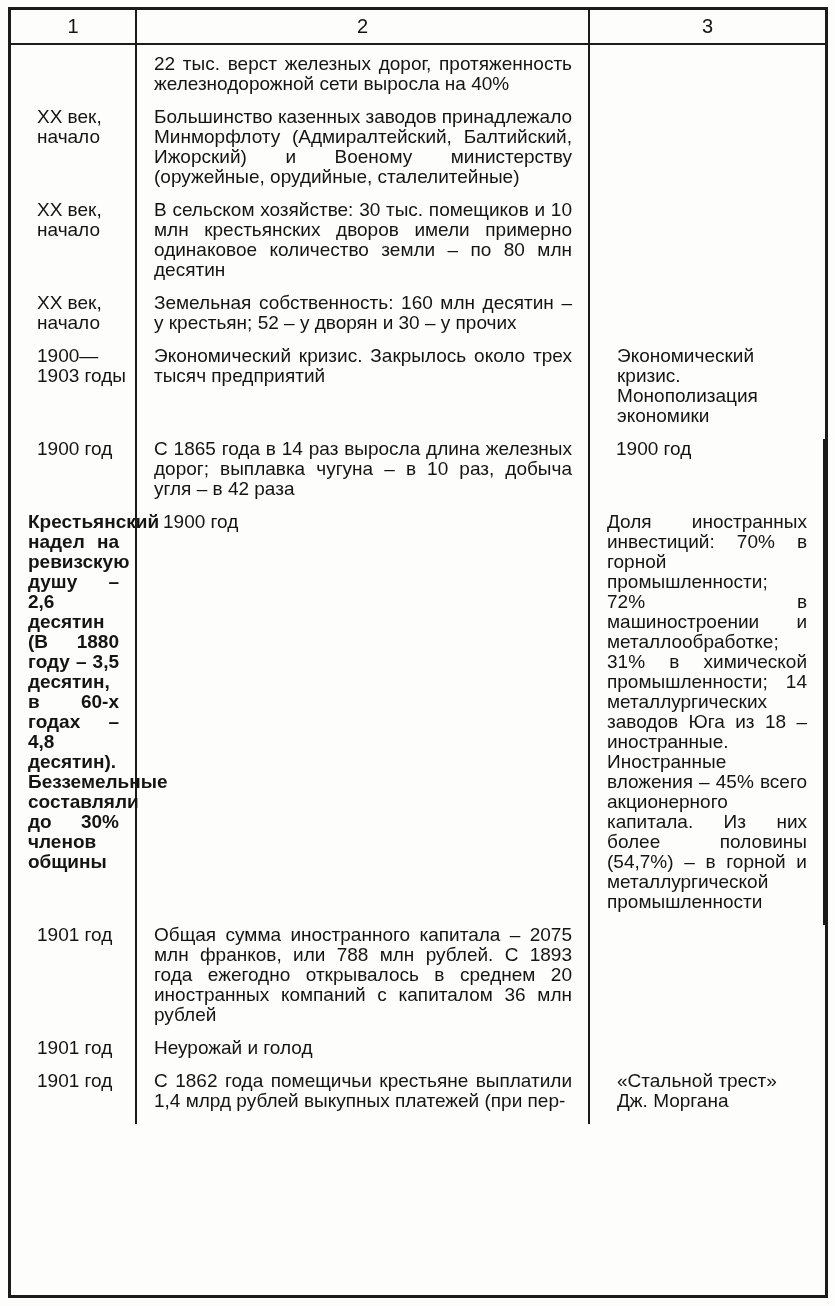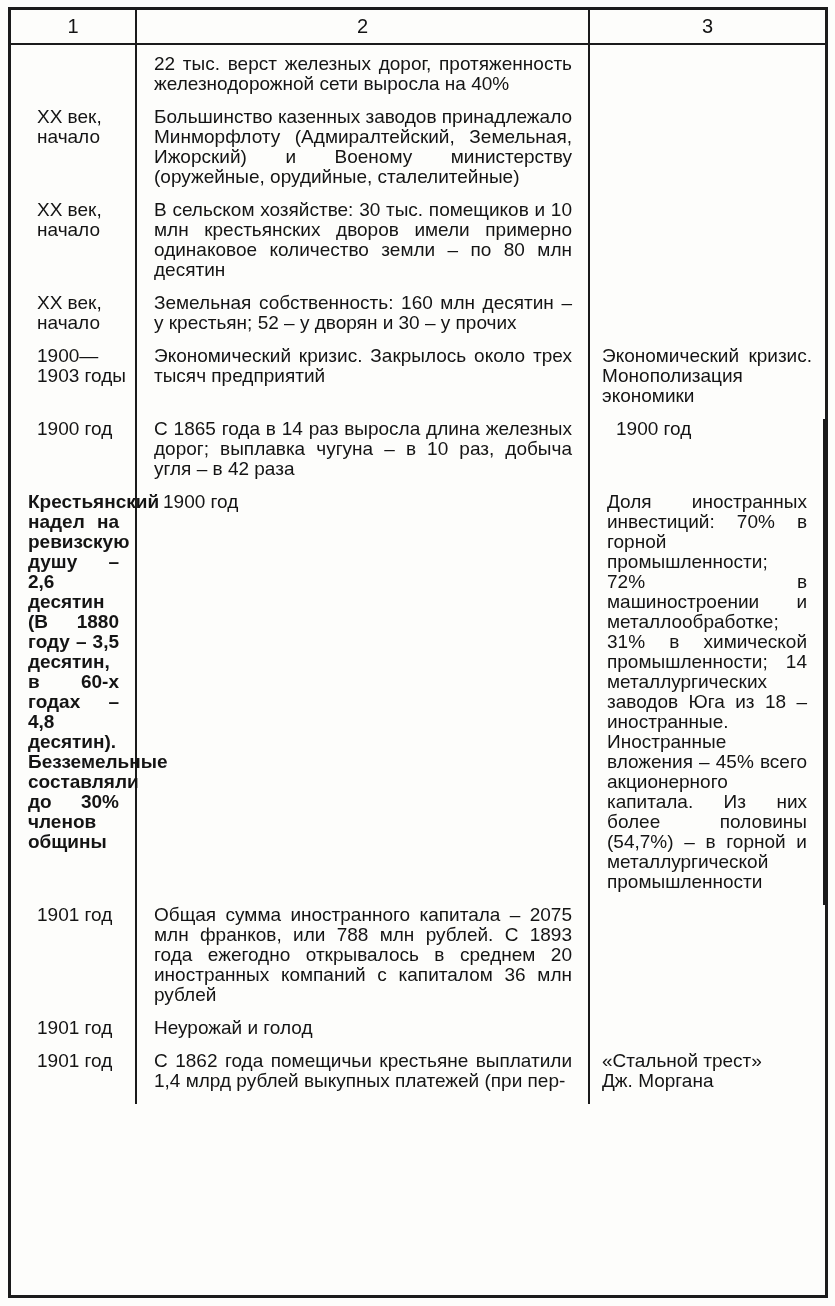--- a/index.html
+++ b/index.html
@@ -42,21 +42,21 @@
     border-right: 2px solid #1b1b1b;
     padding: 0 6px 13px 26px;
     white-space: pre-line;
   }
   .c2 {
     border-right: 2px solid #1b1b1b;
     padding: 0 16px 13px 17px;
     text-align: justify;
   }
   .c3 {
-    padding: 0 13px 13px 12px;
+    padding: 0 13px 13px 27px;
     text-align: justify;
     white-space: pre-line;
   }
   .th {
     font-size: 20px;
     line-height: 24px;
     text-align: center;
     padding: 4px 0 5px 0;
     border-bottom: 2px solid #1b1b1b;
     white-space: normal;
@@ -74,21 +74,21 @@
       <div class="cell c1 th">1</div>
       <div class="cell c2 th">2</div>
       <div class="cell c3 th">3</div>
 
       <div class="cell c1 first-body-c" style="padding-top:9px"></div>
       <div class="cell c2" style="padding-top:9px">22 тыс. верст железных дорог, протяженность железнодорожной сети выросла на 40%</div>
       <div class="cell c3" style="padding-top:9px"></div>
 
       <div class="cell c1">XX век,
 начало</div>
-      <div class="cell c2">Большинство казенных заводов принадлежало Минморфлоту (Адмиралтейский, Земельная, Ижорский) и Военому министерству (оружейные, орудийные, сталелитейные)</div>
+      <div class="cell c2">Большинство казенных заводов принадлежало Минморфлоту (Адмиралтейский, Балтийский, Ижорский) и Военому министерству (оружейные, орудийные, сталелитейные)</div>
       <div class="cell c3"></div>
 
       <div class="cell c1">XX век,
 начало</div>
       <div class="cell c2">В сельском хозяйстве: 30 тыс. помещиков и 10 млн крестьянских дворов имели примерно одинаковое количество земли – по 80 млн десятин</div>
       <div class="cell c3"></div>
 
       <div class="cell c1">XX век,
 начало</div>
       <div class="cell c2">Земельная собственность: 160 млн десятин – у крестьян; 52 – у дворян и 30 –  у прочих</div>

